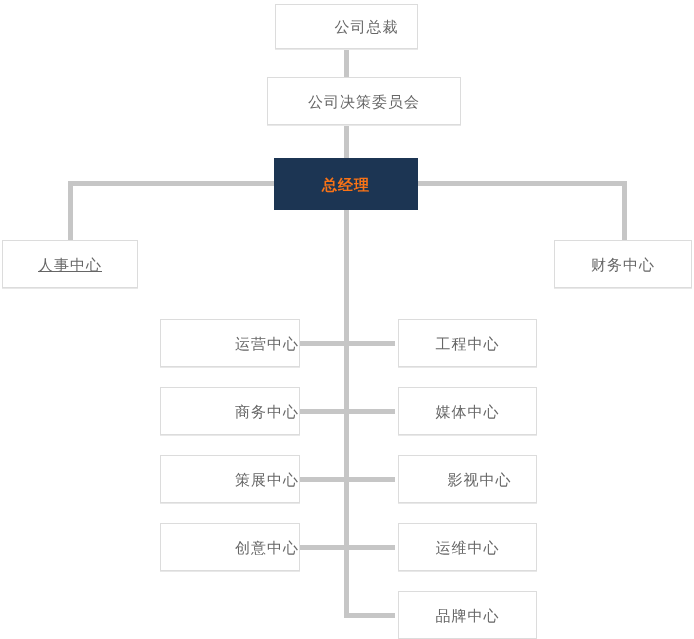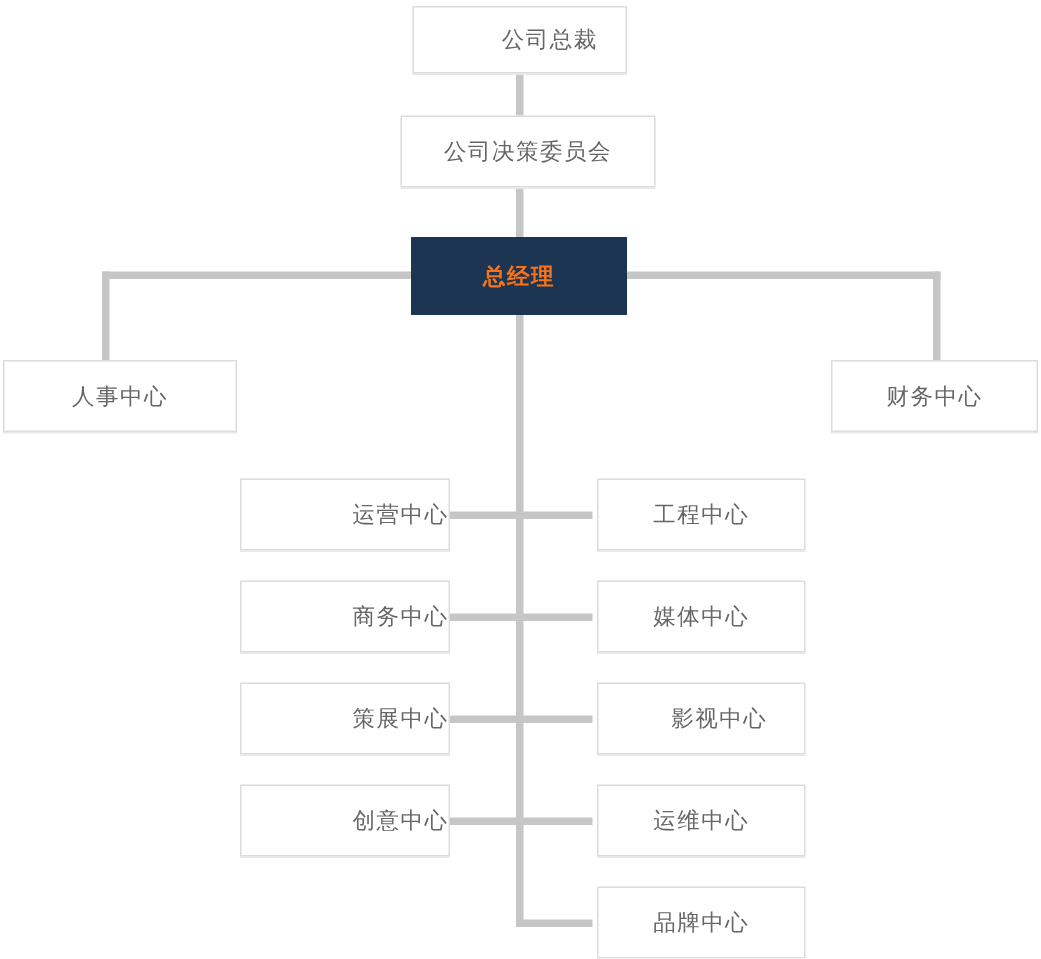--- a/index.html
+++ b/index.html
@@ -50,23 +50,23 @@
   .node.is-primary {
     background: #1c3553;
     border-color: #1c3553;
     color: #f97316;
     font-weight: bold;
     box-shadow: none;
   }
 
   
   .n-president      { left: 275px; top: 4px;   width: 143px; height: 45px; padding-left: 40px; }
-  .n-committee      { left: 267px; top: 77px;  width: 170px; height: 48px; align-items: center; }
+  .n-committee      { left: 267px; top: 77px;  width: 194px; height: 48px; align-items: center; }
   .n-gm             { left: 274px; top: 158px; width: 144px; height: 52px; }
-  .n-hr             { left: 2px;   top: 240px; width: 156px; height: 48px; }
+  .n-hr             { left: 2px;   top: 240px; width: 136px; height: 48px; text-decoration: underline; }
   .n-finance        { left: 554px; top: 240px; width: 138px; height: 48px; }
 
   .col-left  { left: 160px; width: 140px; height: 48px; justify-content: flex-end; }
   .col-right { left: 398px; width: 139px; height: 48px; }
 
   .row-1 { top: 319px; }
   .row-2 { top: 387px; }
   .row-3 { top: 455px; padding-left: 24px; }
   .row-4 { top: 523px; }
   .row-5 { top: 591px; justify-content: center; }

